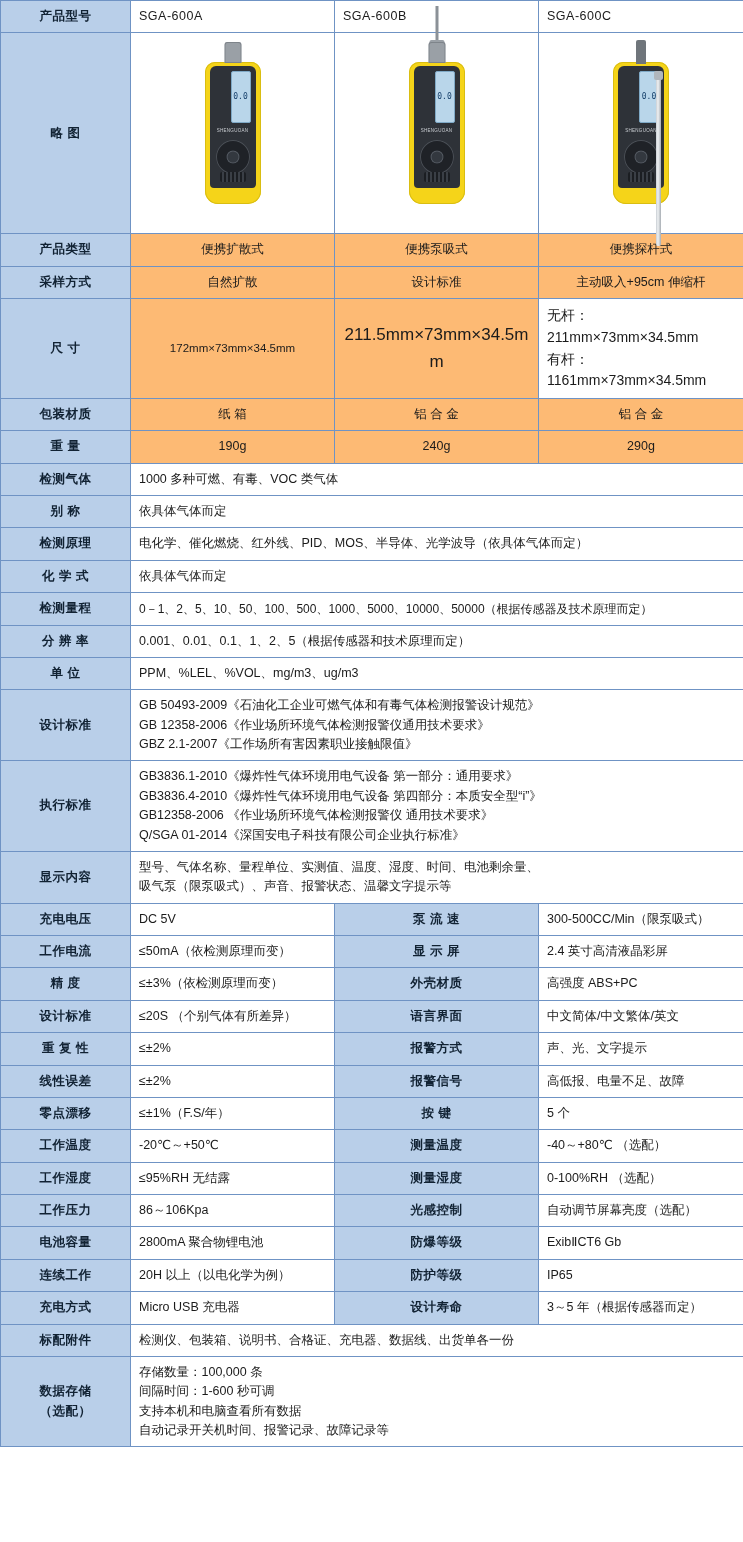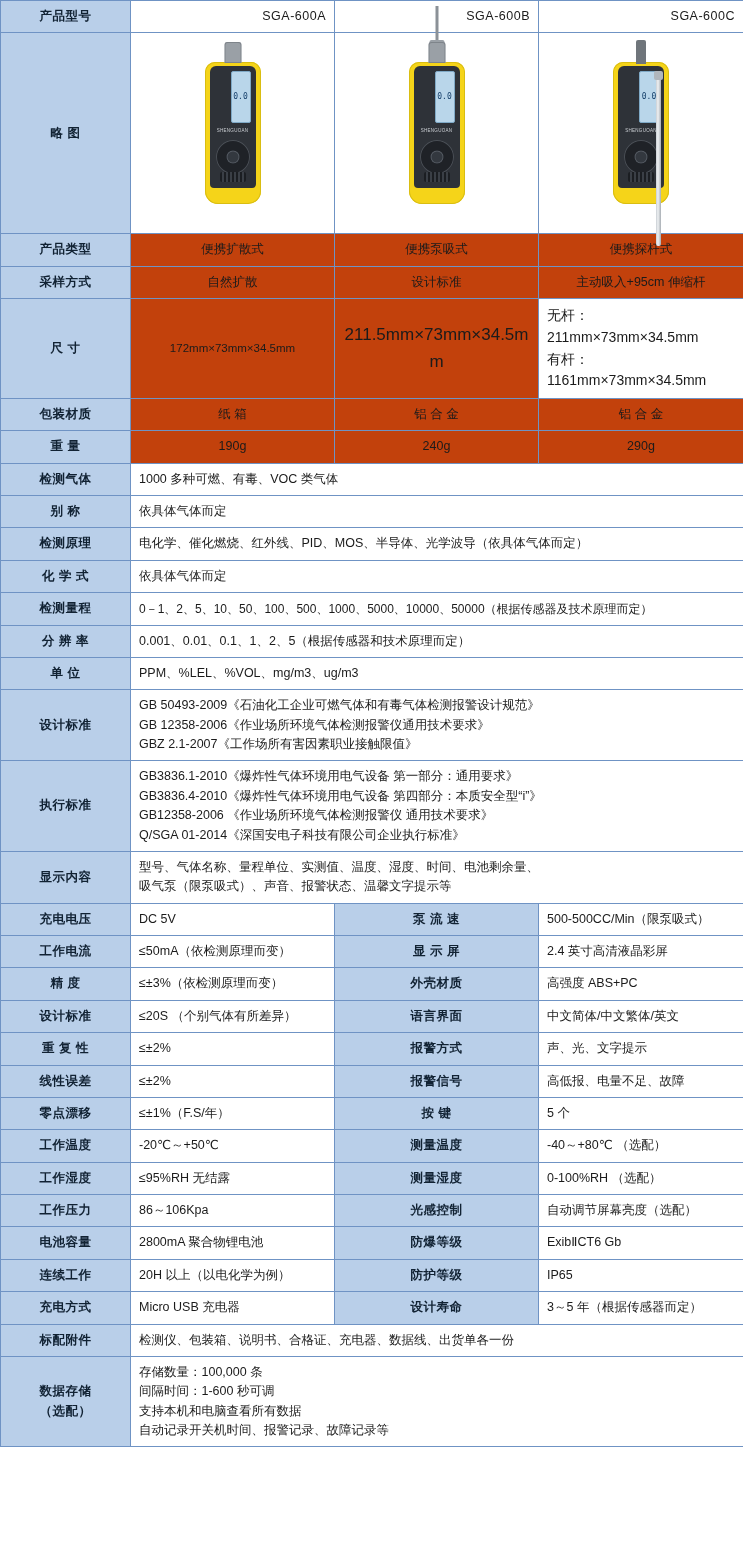--- a/index.html
+++ b/index.html
@@ -32,26 +32,26 @@
     font-weight: bold;
     text-align: center;
     font-size: 13px;
     letter-spacing: 0.5px;
   }
   td.val {
     background: #ffffff;
     text-align: left;
   }
   td.valc {
-    background: #c2410c;
+    background: #fdba74;
     text-align: center;
   }
   td.model {
     background: #ffffff;
-    text-align: right;
+    text-align: left;
     font-size: 13px;
     letter-spacing: 0.5px;
   }
   .w-label { width: 130px; }
   .pad-multi { line-height: 1.75; }
 
   
   .imgcell {
     background: #ffffff;
     height: 200px;
@@ -328,21 +328,21 @@
     <tr>
       <td class="lbl w-label">显示内容</td>
       <td class="val pad-multi" colspan="3" style="white-space:pre-line">型号、气体名称、量程单位、实测值、温度、湿度、时间、电池剩余量、
 吸气泵（限泵吸式）、声音、报警状态、温馨文字提示等</td>
     </tr>
 
     <tr>
       <td class="lbl w-label">充电电压</td>
       <td class="val">DC 5V</td>
       <td class="lbl">泵 流 速</td>
-      <td class="val">500-500CC/Min（限泵吸式）</td>
+      <td class="val">300-500CC/Min（限泵吸式）</td>
     </tr>
     <tr>
       <td class="lbl w-label">工作电流</td>
       <td class="val">≤50mA（依检测原理而变）</td>
       <td class="lbl">显 示 屏</td>
       <td class="val">2.4 英寸高清液晶彩屏</td>
     </tr>
     <tr>
       <td class="lbl w-label">精  度</td>
       <td class="val">≤±3%（依检测原理而变）</td>

